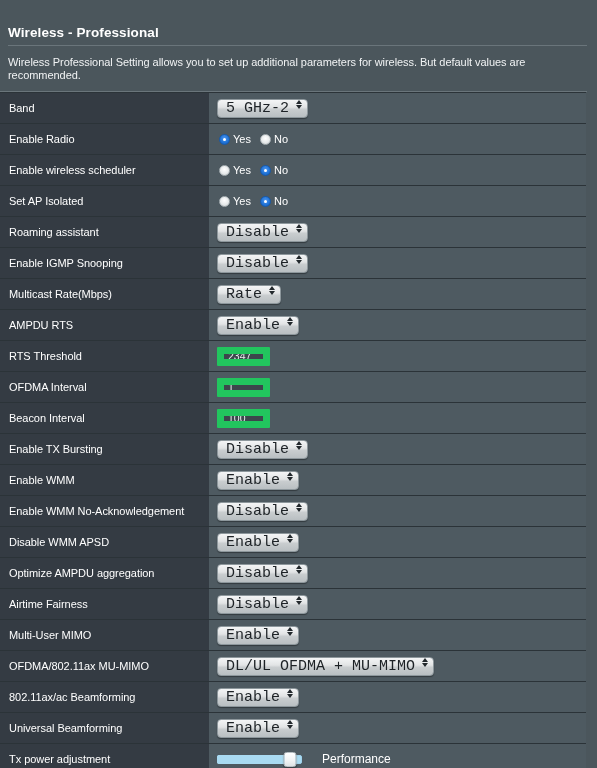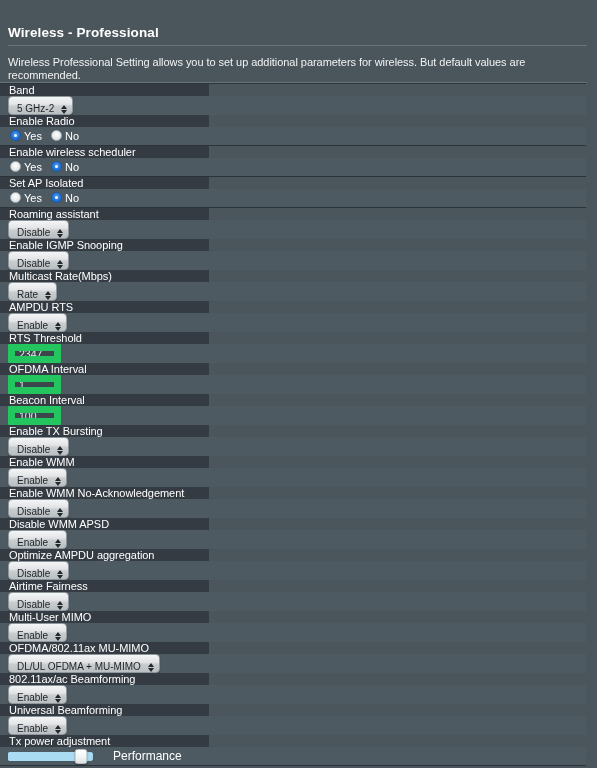--- a/index.html
+++ b/index.html
@@ -44,21 +44,21 @@
   }
   .title-rule {
     height: 1px;
     background: #6a757b;
     margin: 3px 10px 0 8px;
   }
 
   .desc {
     font-size: 11px;
     color: #f1f3f4;
-    padding: 10px 8px 0 8px;
+    padding: 10px 8px 9px 8px;
     line-height: 13px;
     letter-spacing: -0.05px;
   }
   .desc-rule {
     height: 1px;
     background: #6a757b;
     margin: 0 10px 0 0;
   }
 
   
@@ -66,21 +66,20 @@
     width: 586px;
     border-top: 1px solid #2b3338;
     box-sizing: border-box;
   }
   .row {
     display: flex;
     align-items: stretch;
     height: 31px;
     border-bottom: 1px solid #2b3338;
     box-sizing: border-box;
-    flex-direction: column;
   }
   .row .label {
     width: 209px;
     min-width: 209px;
     background: #343b43;
     display: flex;
     align-items: center;
     padding-left: 9px;
     box-sizing: border-box;
     font-size: 11px;
@@ -92,30 +91,30 @@
     background: #4e5a61;
     display: flex;
     align-items: center;
     padding-left: 8px;
     box-sizing: border-box;
   }
 
   
   .select {
     display: inline-flex;
-    align-items: flex-end;
+    align-items: flex-start;
     justify-content: space-between;
     height: 19px;
     padding: 0 5px 0 8px;
     border-radius: 4px;
     border: 1px solid #8d979c;
     background: linear-gradient(to bottom, #f4f5f6 0%, #e2e4e5 42%, #c9cdcf 55%, #b9bfc2 100%);
     box-shadow: 0 1px 1px rgba(0,0,0,0.35);
-    font-family: Liberation Sans, sans-serif;
-    font-size: 10px;
+    font-family: Liberation Mono, monospace;
+    font-size: 15px;
     color: #1d2226;
     white-space: nowrap;
     cursor: pointer;
     box-sizing: border-box;
   }
   .select .sel-text {
     margin-right: 7px;
   }
   .select .spin {
     display: inline-flex;
@@ -156,21 +155,21 @@
 
   
   .radio-group {
     display: flex;
     align-items: center;
     gap: 9px;
     padding-left: 2px;
   }
   .radio-opt {
     display: inline-flex;
-    align-items: flex-start;
+    align-items: flex-end;
     cursor: pointer;
     gap: 3px;
   }
   .dot {
     width: 11px;
     height: 11px;
     border-radius: 50%;
     display: inline-block;
     position: relative;
     box-sizing: border-box;

